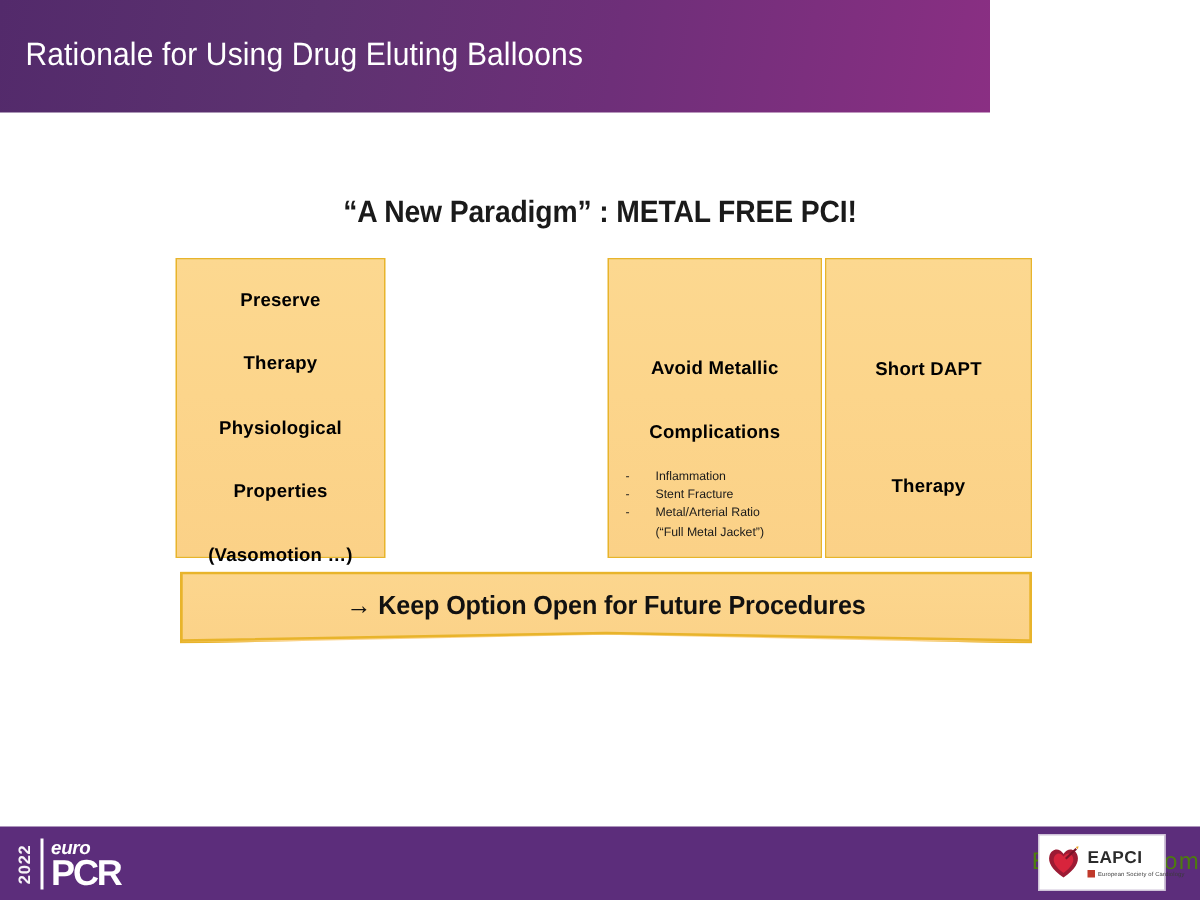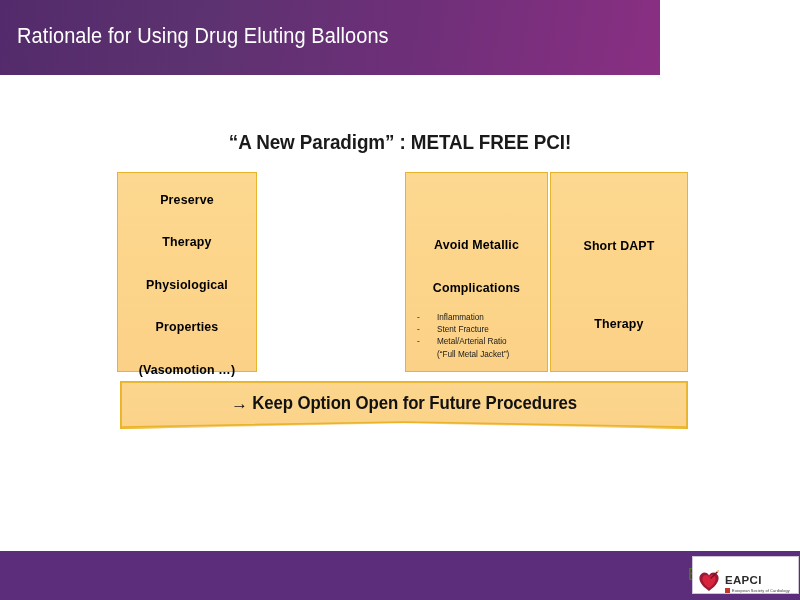--- a/index.html
+++ b/index.html
@@ -215,27 +215,27 @@
     color: #4d7c0f;
     font-size: 16px;
     letter-spacing: 0.9px;
   }
 
   
   #eapci-logo {
     position: absolute;
     left: 692px;
     top: 556px;
-    width: 107px;
+    width: 85px;
     height: 38px;
     background: #ffffff;
     border: 1px solid #cfc3d8;
     box-sizing: border-box;
     display: flex;
-    align-items: flex-end;
+    align-items: center;
     padding: 0 4px;
   }
   #eapci-heart {
     position: relative;
     width: 24px;
     height: 24px;
     flex: 0 0 24px;
   }
   #eapci-texts {
     margin-left: 4px;
@@ -315,20 +315,28 @@
   </div>
 
   <div id="banner"></div>
   <svg id="banner-outline" width="568" height="48" viewBox="0 0 568 48">
     <polygon points="1,1 567,1 567,46 284,41 1,46" fill="none" stroke="#e8b42b" stroke-width="1.6"></polygon>
   </svg>
   <div id="banner-text">→ Keep Option Open for Future Procedures</div>
 
   <div id="footer"></div>
 
+  <div id="logo-euro-pcr">
+    <div id="logo-year">2022</div>
+    <div id="logo-divider"></div>
+    <div id="logo-words">
+      <div id="logo-euro">euro</div>
+      <div id="logo-pcr">PCR</div>
+    </div>
+  </div>
 
   <div id="footer-url">EuroPCR.com</div>
 
   <div id="eapci-logo">
     <div id="eapci-heart">
       <svg width="24" height="24" viewBox="0 0 24 24">
         <path d="M12 22 C4 16.5 1.6 11.5 2.6 7.6 C3.5 4.1 7 2.4 9.7 4 C10.7 4.6 11.5 5.5 12 6.4 C12.5 5.5 13.3 4.6 14.3 4 C17 2.4 20.5 4.1 21.4 7.6 C22.4 11.5 20 16.5 12 22 Z" fill="#9c1b34"></path>
         <path d="M12 19 C6.6 15.1 4.9 11.6 5.6 8.9 C6.2 6.5 8.6 5.4 10.4 6.5 C11.1 6.9 11.7 7.6 12 8.2 C12.3 7.6 12.9 6.9 13.6 6.5 C15.4 5.4 17.8 6.5 18.4 8.9 C19.1 11.6 17.4 15.1 12 19 Z" fill="#d8243c"></path>
         <line x1="13.5" y1="9.5" x2="20.5" y2="2.8" stroke="#7d1228" stroke-width="1.5"></line>
         <polygon points="20.1,1.6 22,1.2 21.6,3.1" fill="#e8a020"></polygon>

